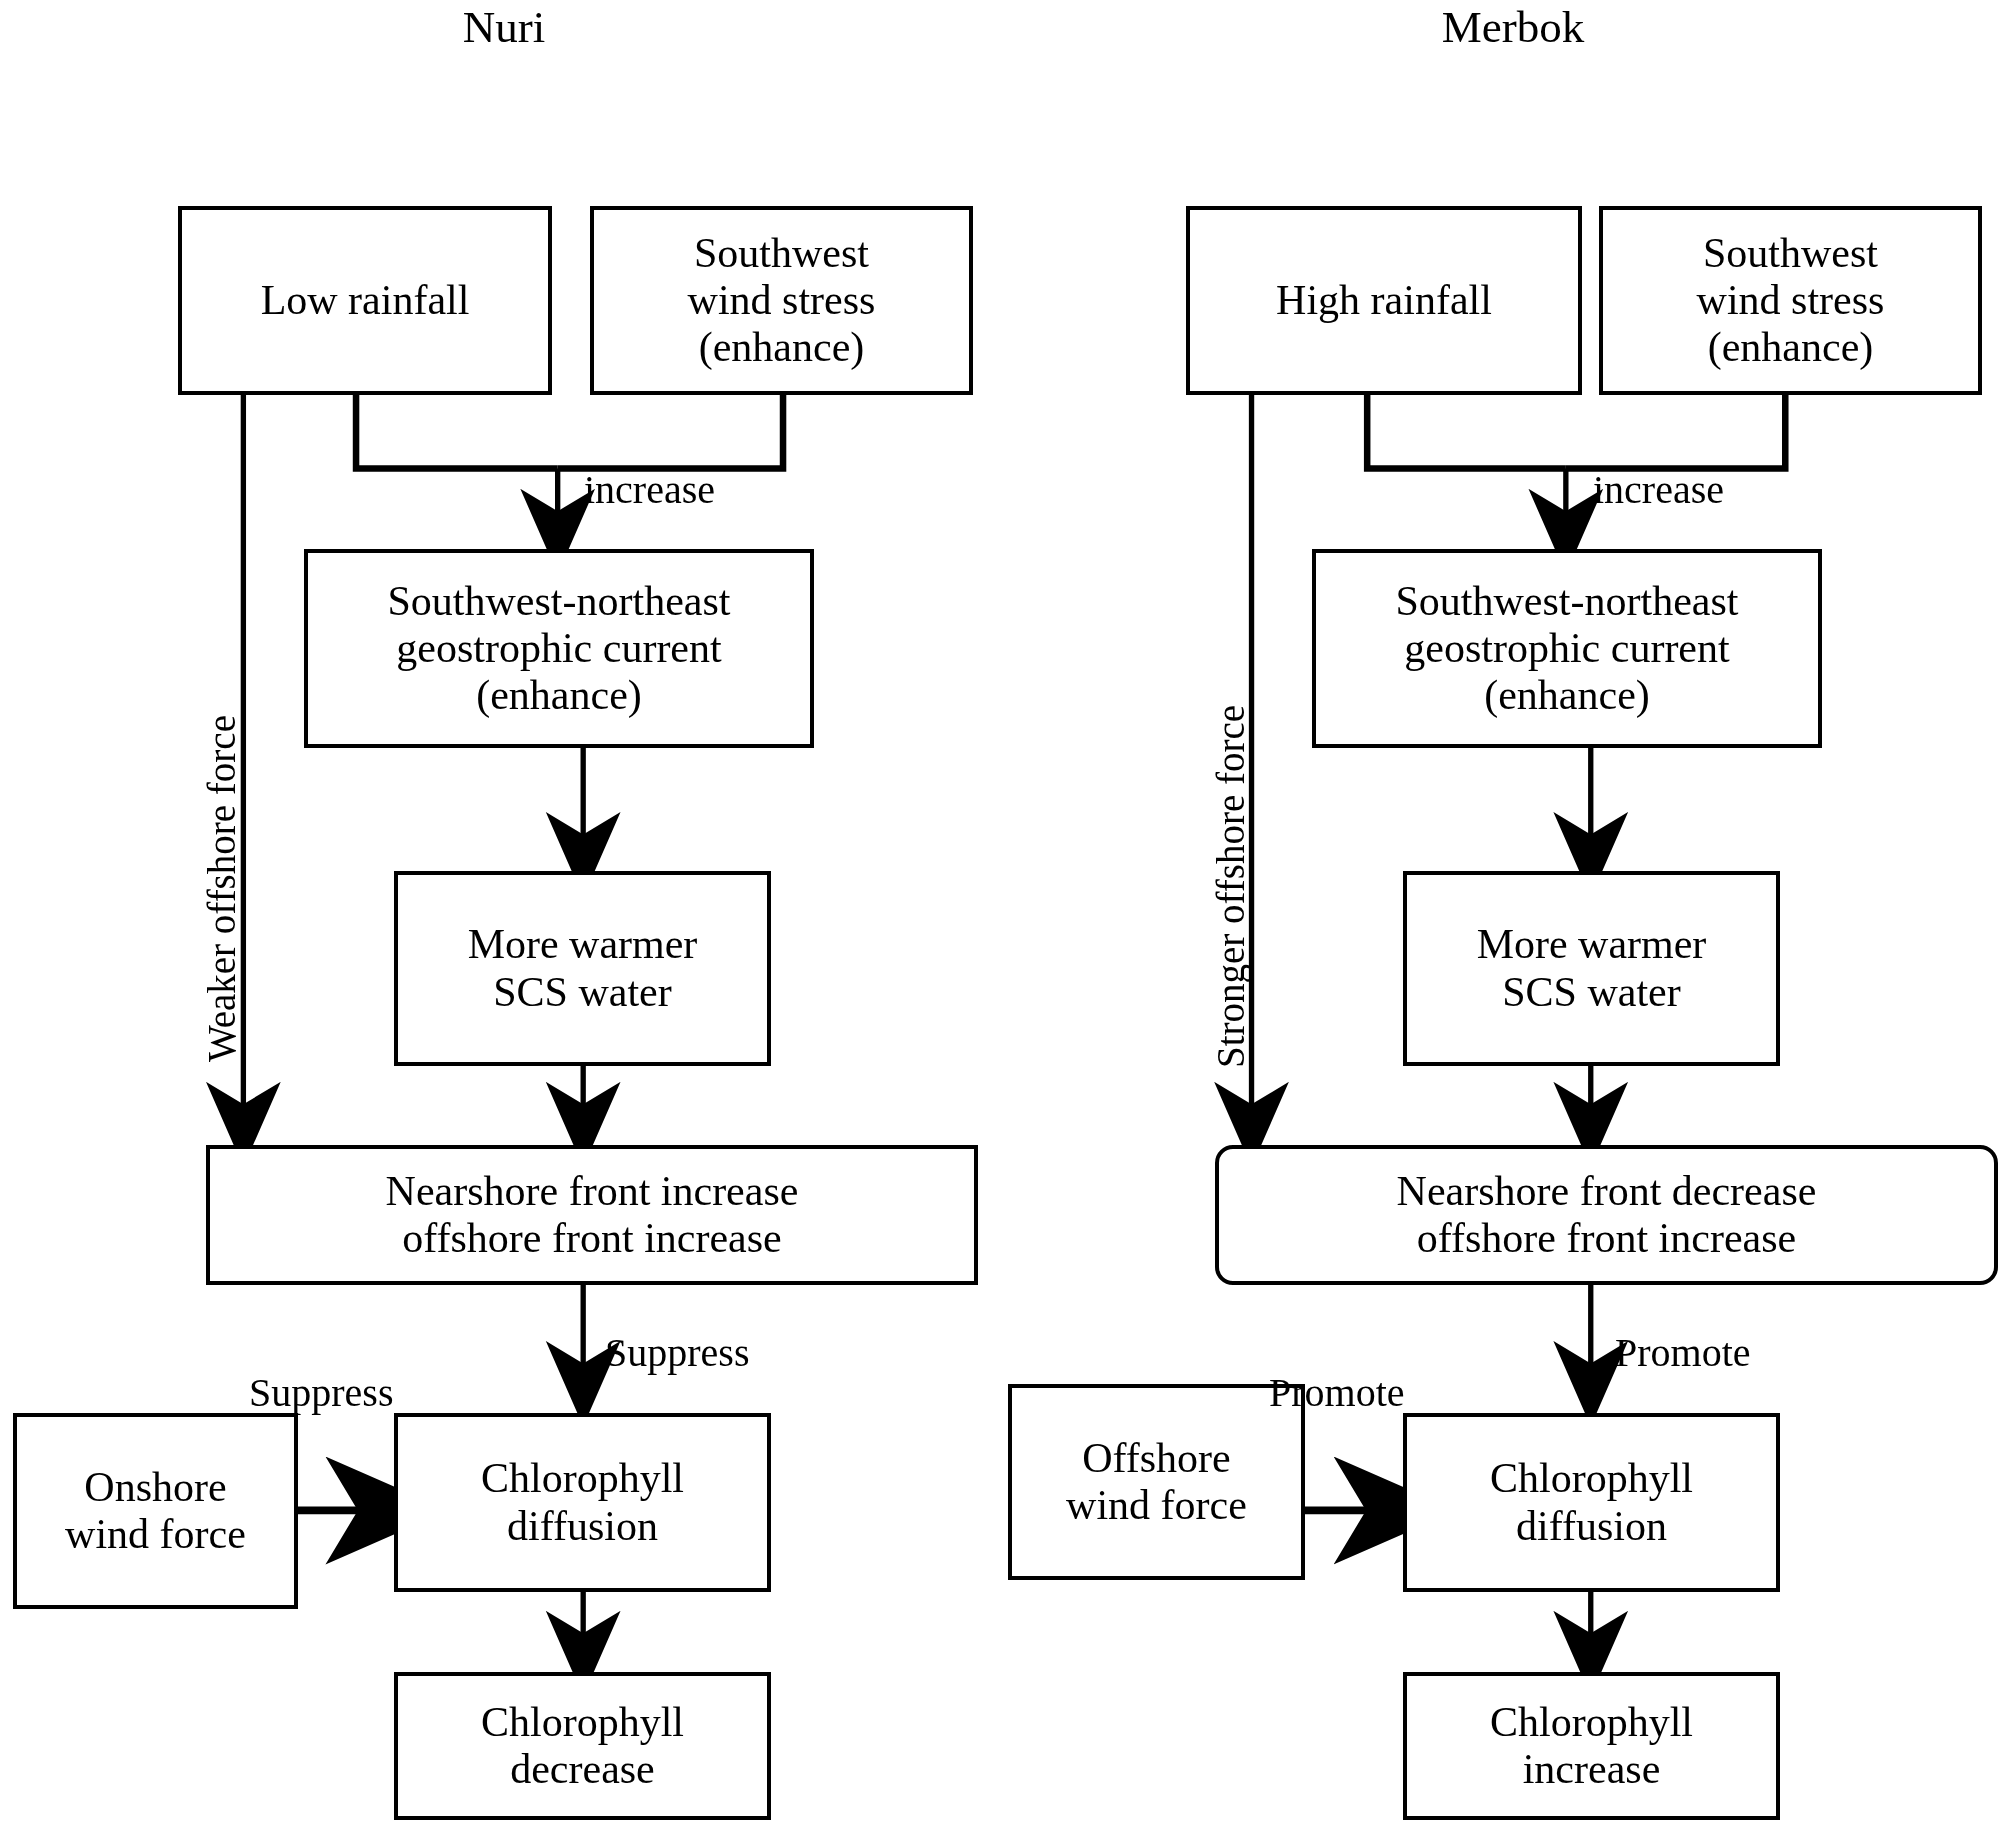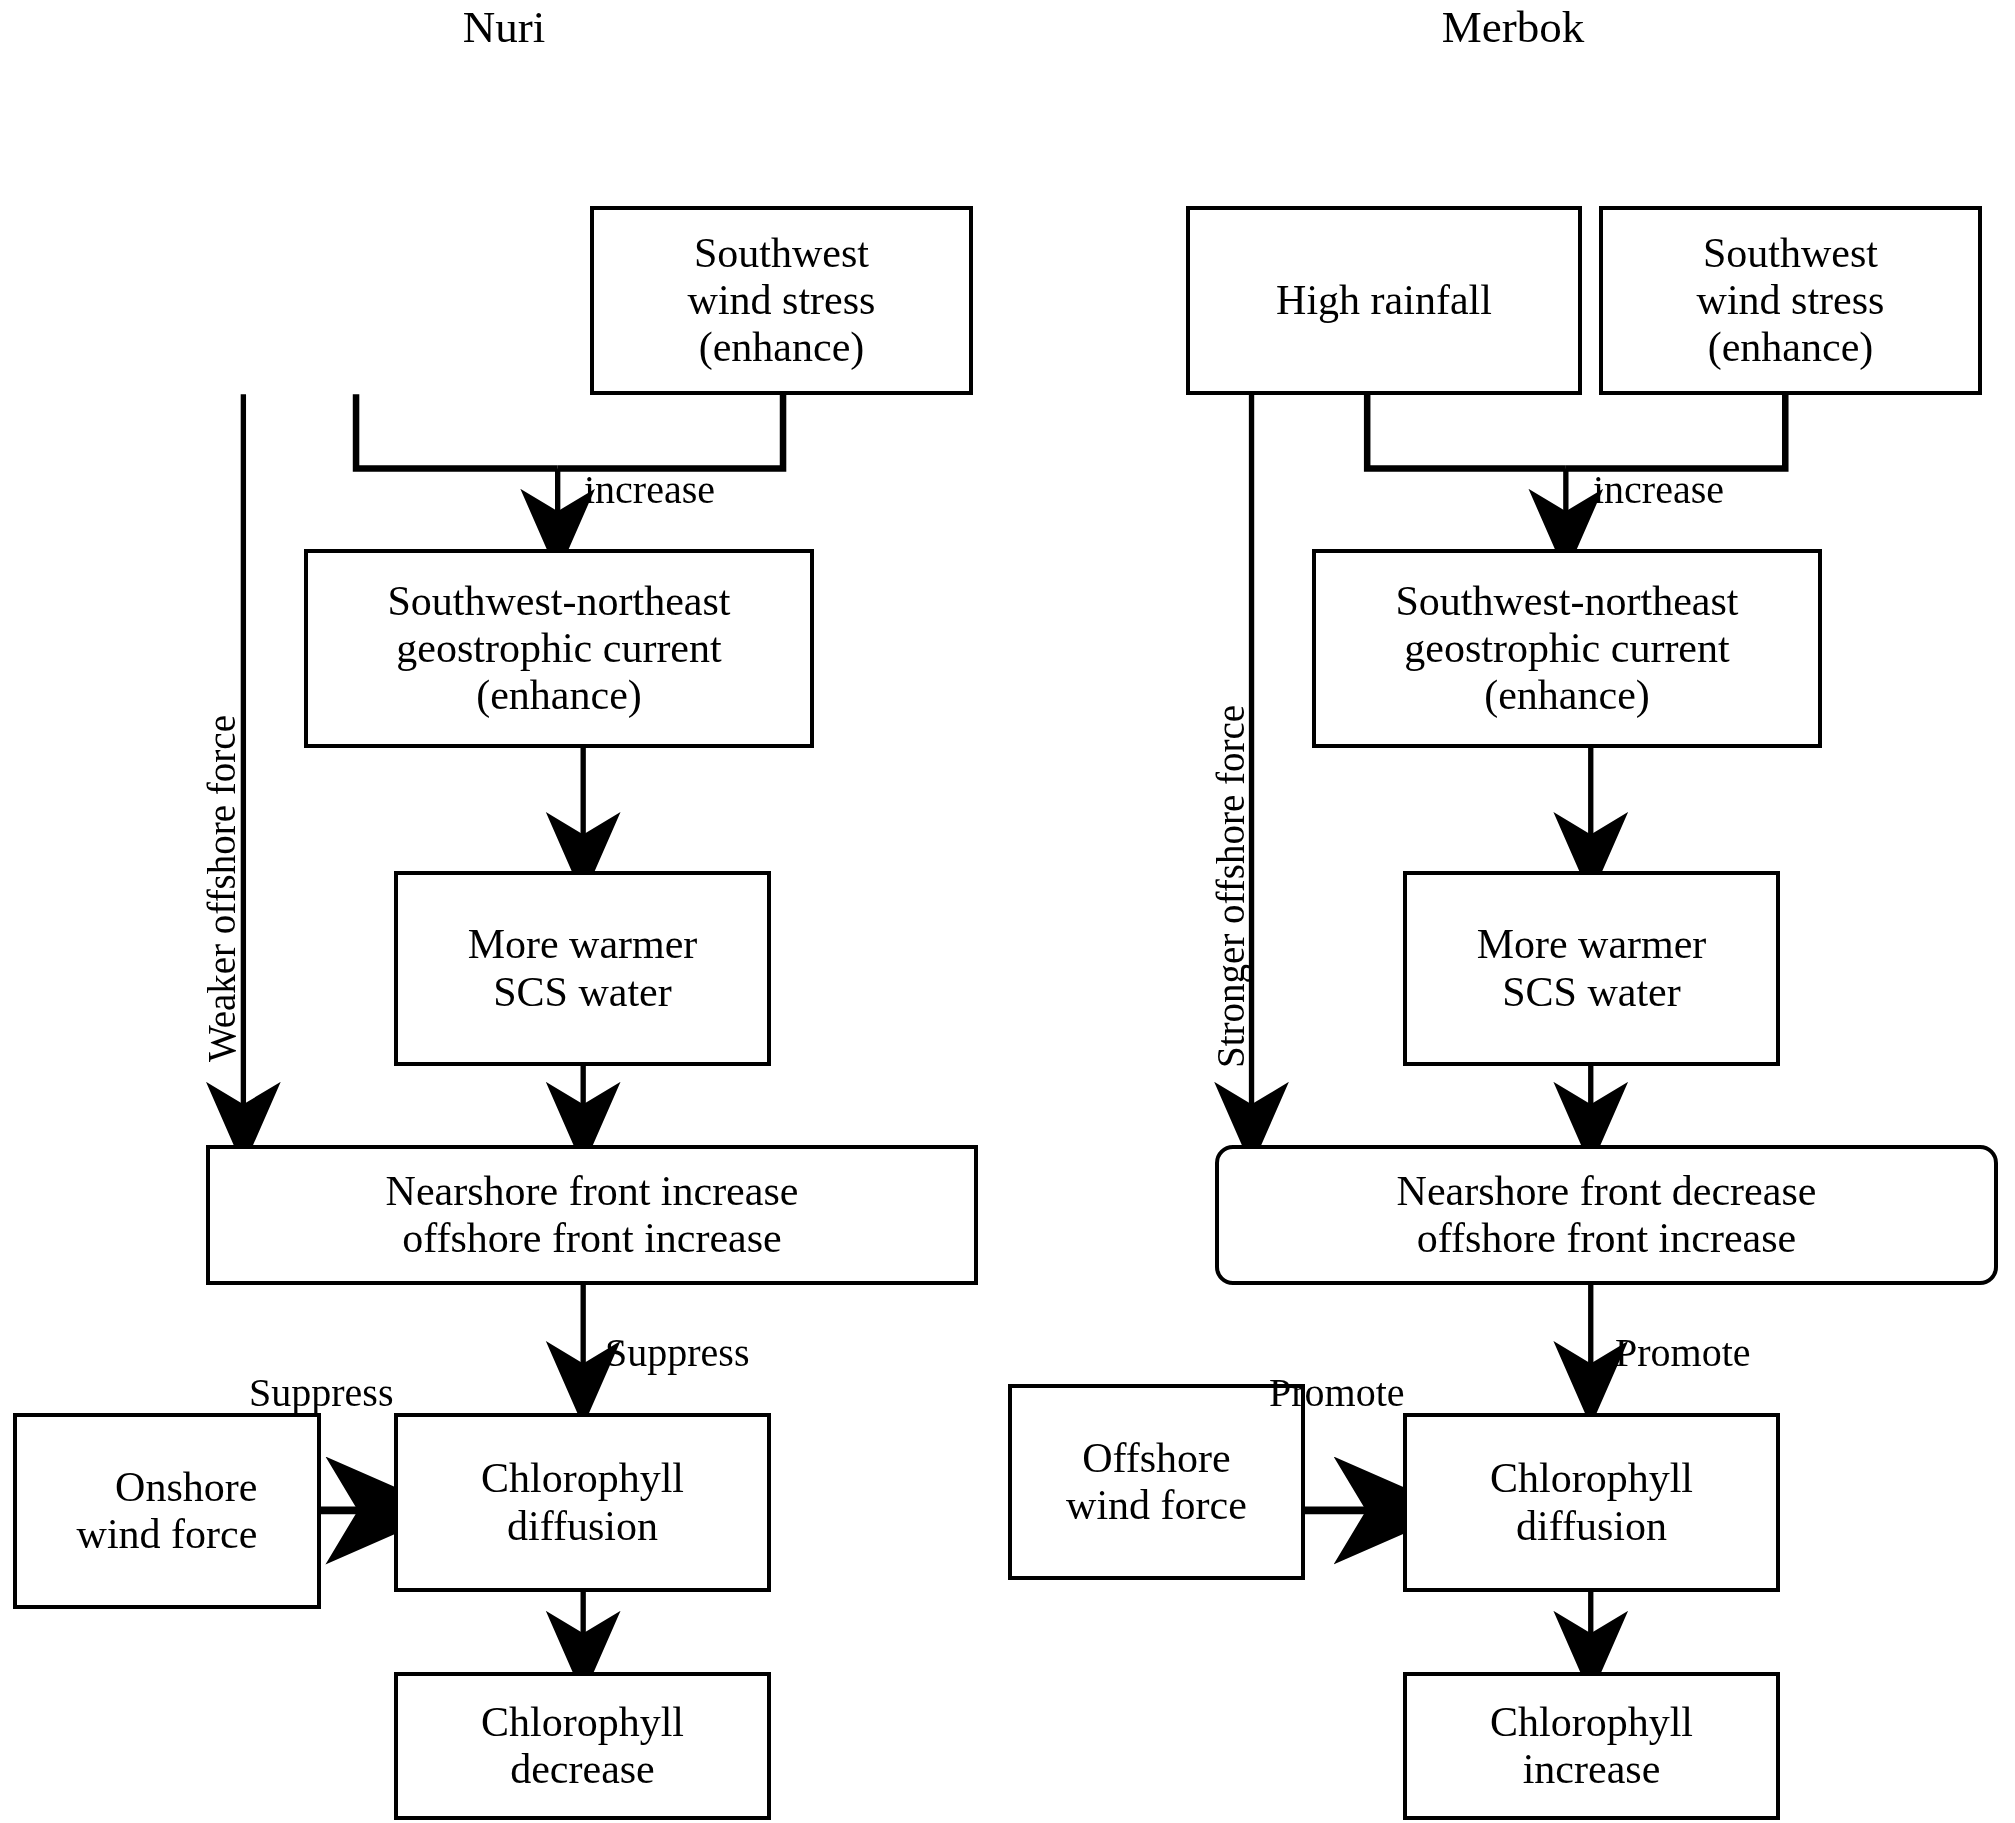--- a/index.html
+++ b/index.html
@@ -63,38 +63,41 @@
   </svg>
 
   <div class="panel-title" style="left:71px;top:2.4px;width:866px;">
     <div>Nuri</div>
   </div>
 
   <div class="panel-title" style="left:1080px;top:2.4px;width:866px;">
     <div>Merbok</div>
   </div>
 
+  <div class="node" style="left:178px;top:206px;width:374px;height:189px;">
+    <span>Low rainfall</span>
+  </div>
 
   <div class="node" style="left:590px;top:206px;width:383px;height:189px;">
     <span>Southwest<br>wind stress<br>(enhance)</span>
   </div>
 
   <div class="node" style="left:304px;top:549px;width:510px;height:199px;">
     <span>Southwest-northeast<br>geostrophic current<br>(enhance)</span>
   </div>
 
   <div class="node" style="left:394px;top:871px;width:377px;height:195px;">
     <span>More warmer<br>SCS water</span>
   </div>
 
   <div class="node" style="left:206px;top:1145px;width:772px;height:140px;">
     <span>Nearshore front increase<br>offshore front increase</span>
   </div>
 
-  <div class="node" style="left:13px;top:1413px;width:308px;height:196px;text-align:right;">
+  <div class="node" style="left:13px;top:1413px;width:285px;height:196px;">
     <span>Onshore<br>wind force</span>
   </div>
 
   <div class="node" style="left:394px;top:1413px;width:377px;height:179px;">
     <span>Chlorophyll<br>diffusion</span>
   </div>
 
   <div class="node" style="left:394px;top:1672px;width:377px;height:148px;">
     <span>Chlorophyll<br>decrease</span>
   </div>

